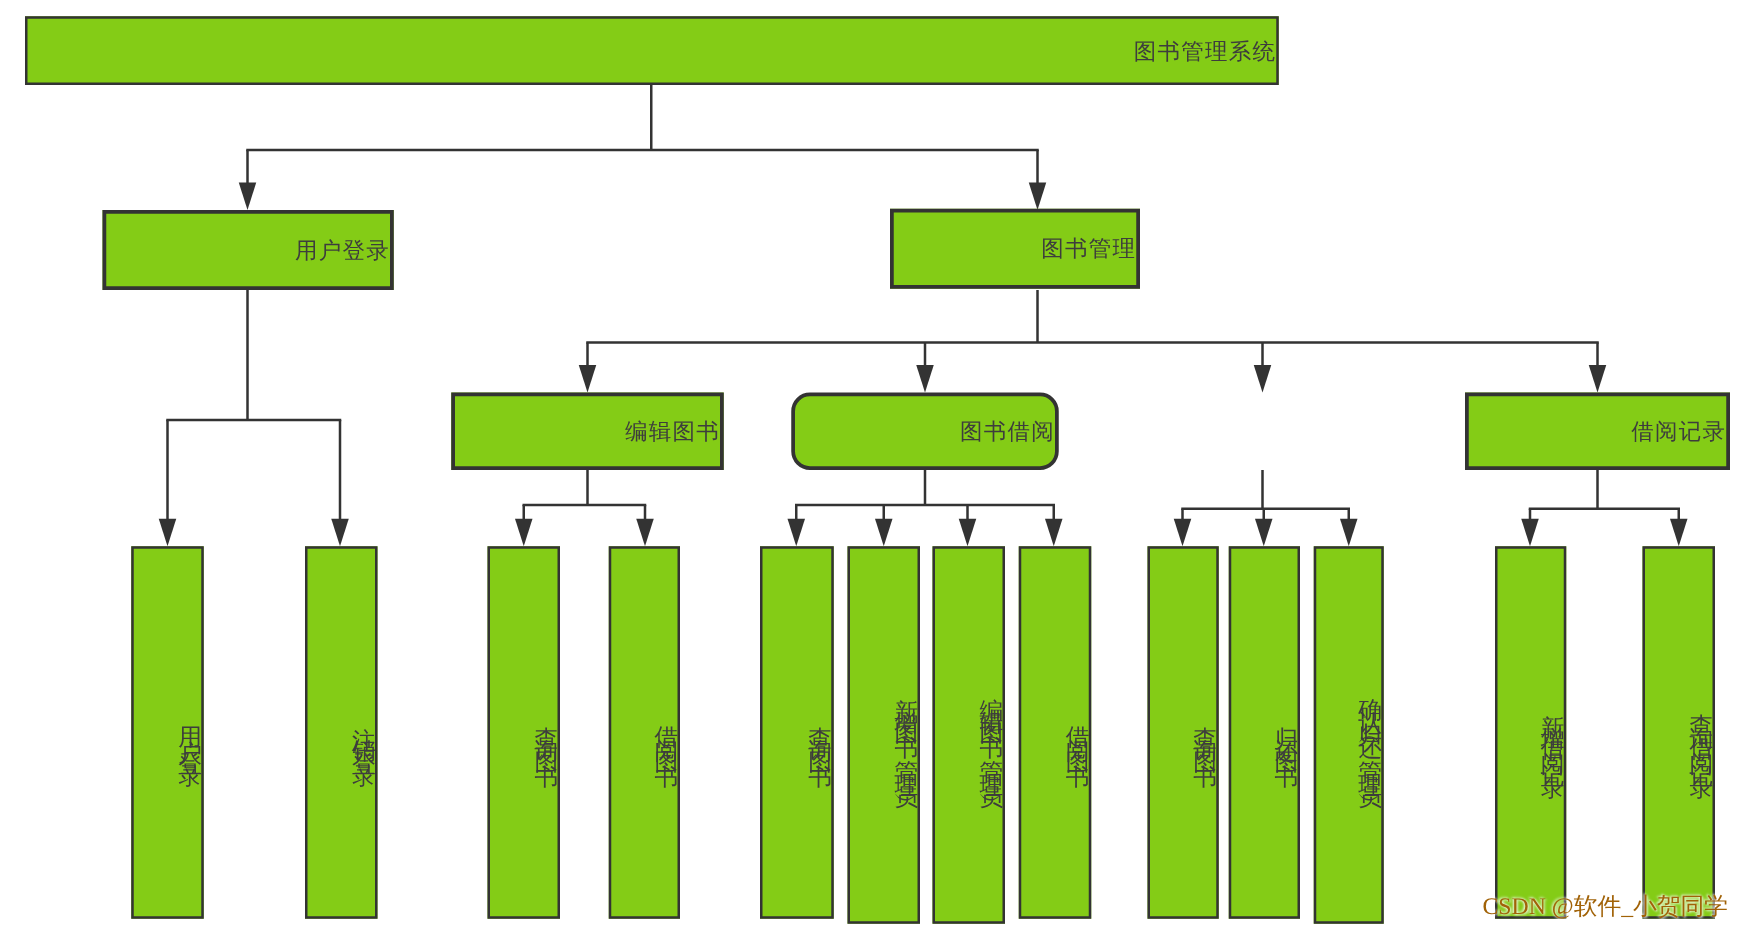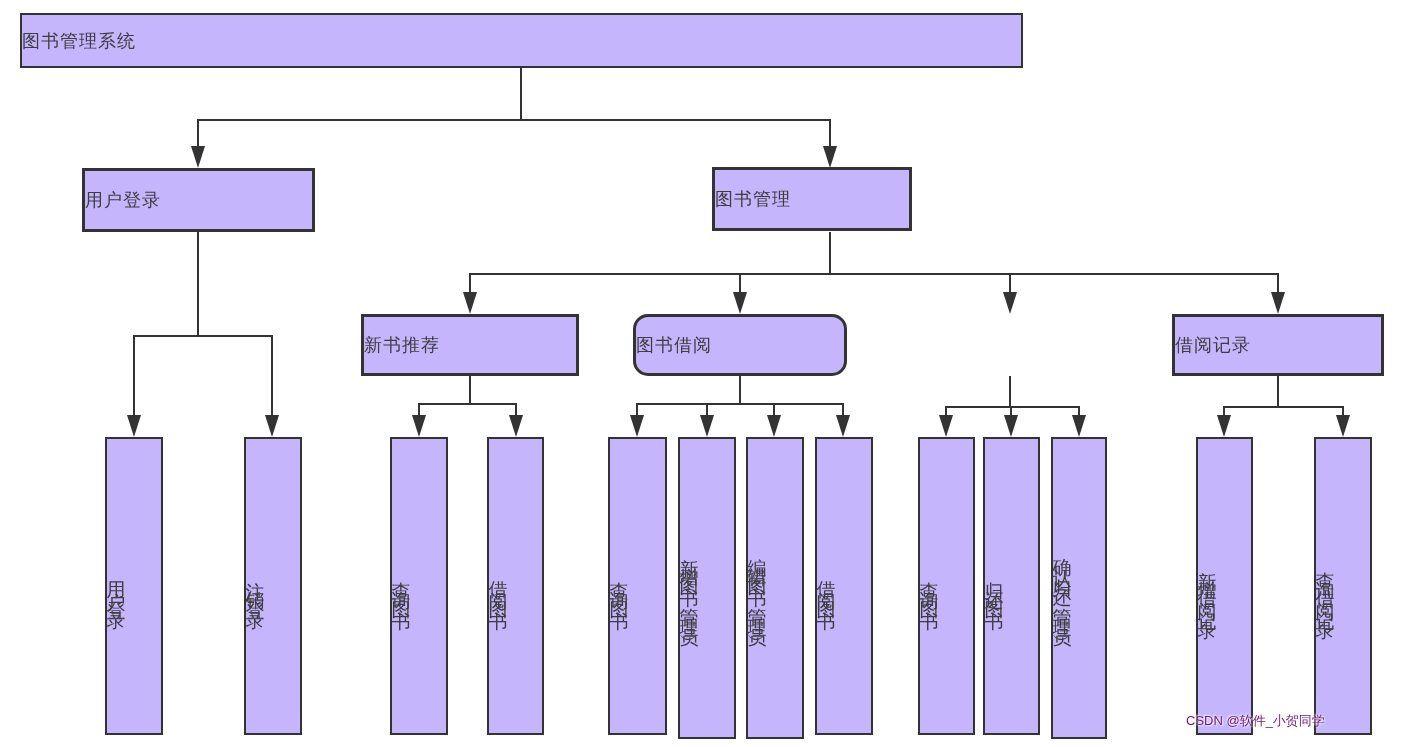--- a/index.html
+++ b/index.html
@@ -1,62 +1,63 @@
 <!DOCTYPE html>
 <html><head>
 <meta charset="utf-8">
 <style>
   html,body{margin:0;padding:0;background:#ffffff;}
   .canvas{
     position:relative;width:1405px;height:747px;background:#ffffff;overflow:hidden;
     font-family:"Liberation Sans","DejaVu Sans",sans-serif;color:#3d3d3d;
   }
   .box{
-    position:absolute;box-sizing:border-box;background:#c4b5fd;
-    border:2px solid #333333;display:flex;align-items:center;justify-content:flex-start;
+    position:absolute;box-sizing:border-box;background:#84cc16;
+    border:2px solid #333333;display:flex;align-items:center;justify-content:flex-end;
     z-index:2;
   }
   .lvl{border-width:3px;}
   .box .h{font-size:18px;letter-spacing:1px;white-space:nowrap;}
   .box .v{
     writing-mode:vertical-rl;text-orientation:mixed;
     font-size:19px;letter-spacing:10px;line-height:1;white-space:nowrap;
   }
   .vline,.hline{position:absolute;background:#333333;z-index:1;}
   .vline{width:2px;}
   .hline{height:2px;}
   .ahead{
     position:absolute;width:0;height:0;z-index:1;
     border-left:7px solid transparent;border-right:7px solid transparent;
     border-top:22px solid #333333;
   }
   .watermark{
     position:absolute;left:1186px;top:712px;z-index:5;
-    font-size:13px;color:#701a75;white-space:nowrap;
+    font-size:19px;color:#a16207;white-space:nowrap;
     text-shadow:1px 1px 2px rgba(255,255,255,.95),-1px -1px 2px rgba(255,255,255,.95);
+    font-family:Liberation Serif, serif;
   }
 </style>
 </head>
 <body>
 
 <div class="canvas">
 
   <div class="box" style="left:20px;top:13px;width:1003px;height:55px;">
     <span class="h">图书管理系统</span>
   </div>
 
   <div class="box lvl" style="left:82px;top:168px;width:233px;height:64px;">
     <span class="h">用户登录</span>
   </div>
   <div class="box lvl" style="left:712px;top:167px;width:200px;height:64px;">
     <span class="h">图书管理</span>
   </div>
 
   <div class="box lvl" style="left:361px;top:314px;width:218px;height:62px;">
-    <span class="h">新书推荐</span>
+    <span class="h">编辑图书</span>
   </div>
   <div class="box lvl" style="left:633px;top:314px;width:214px;height:62px;border-radius:15px;">
     <span class="h">图书借阅</span>
   </div>
   <div class="box lvl" style="left:1172px;top:314px;width:212px;height:62px;">
     <span class="h">借阅记录</span>
   </div>
 
   <div class="box" style="left:105px;top:437px;width:58px;height:298px;">
     <span class="v">用户登录</span>

